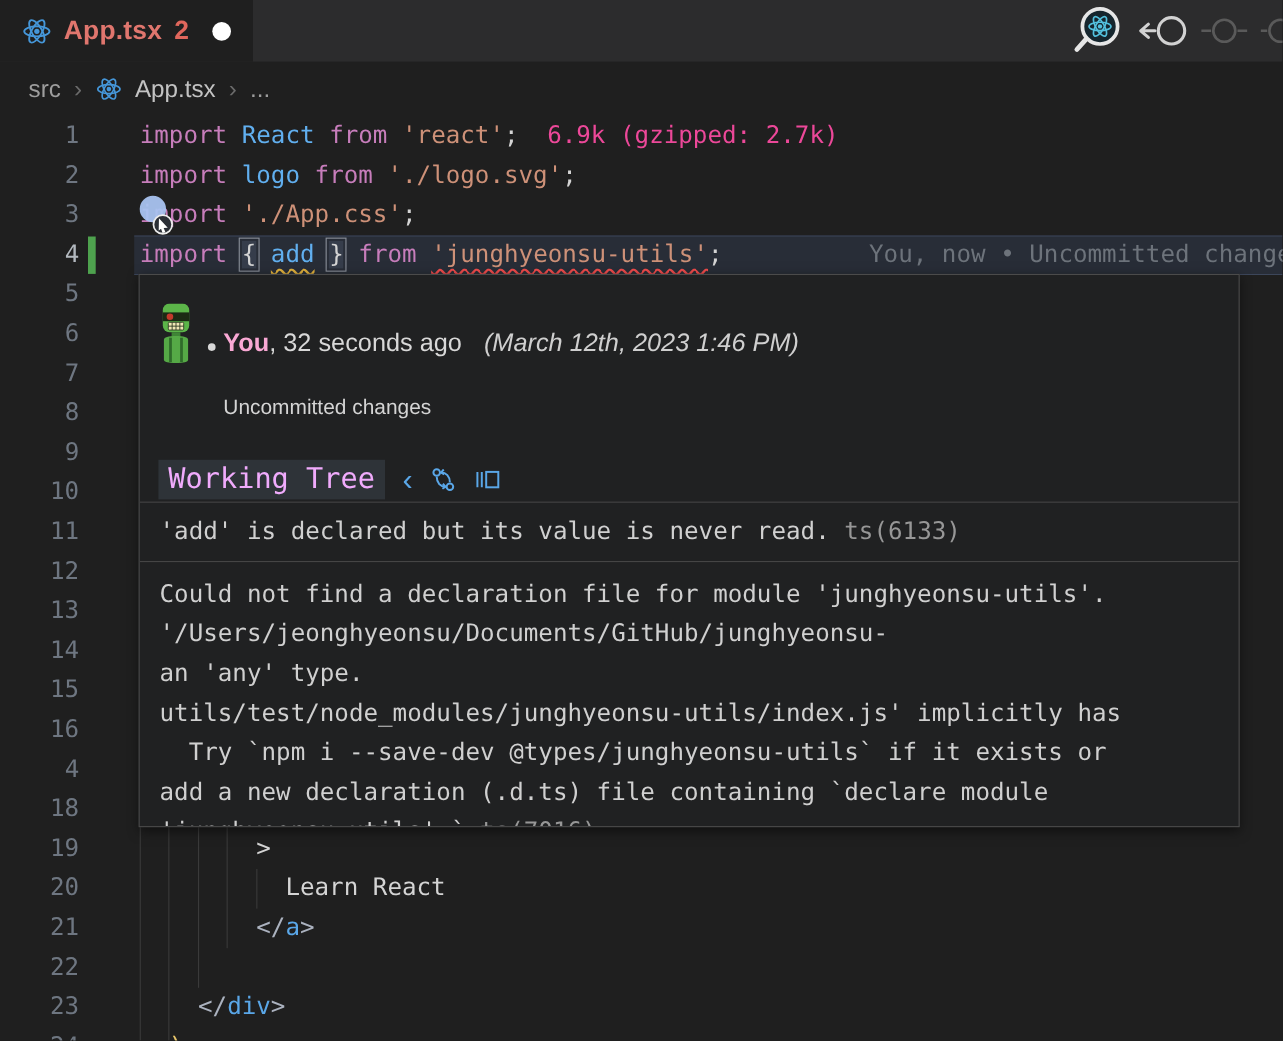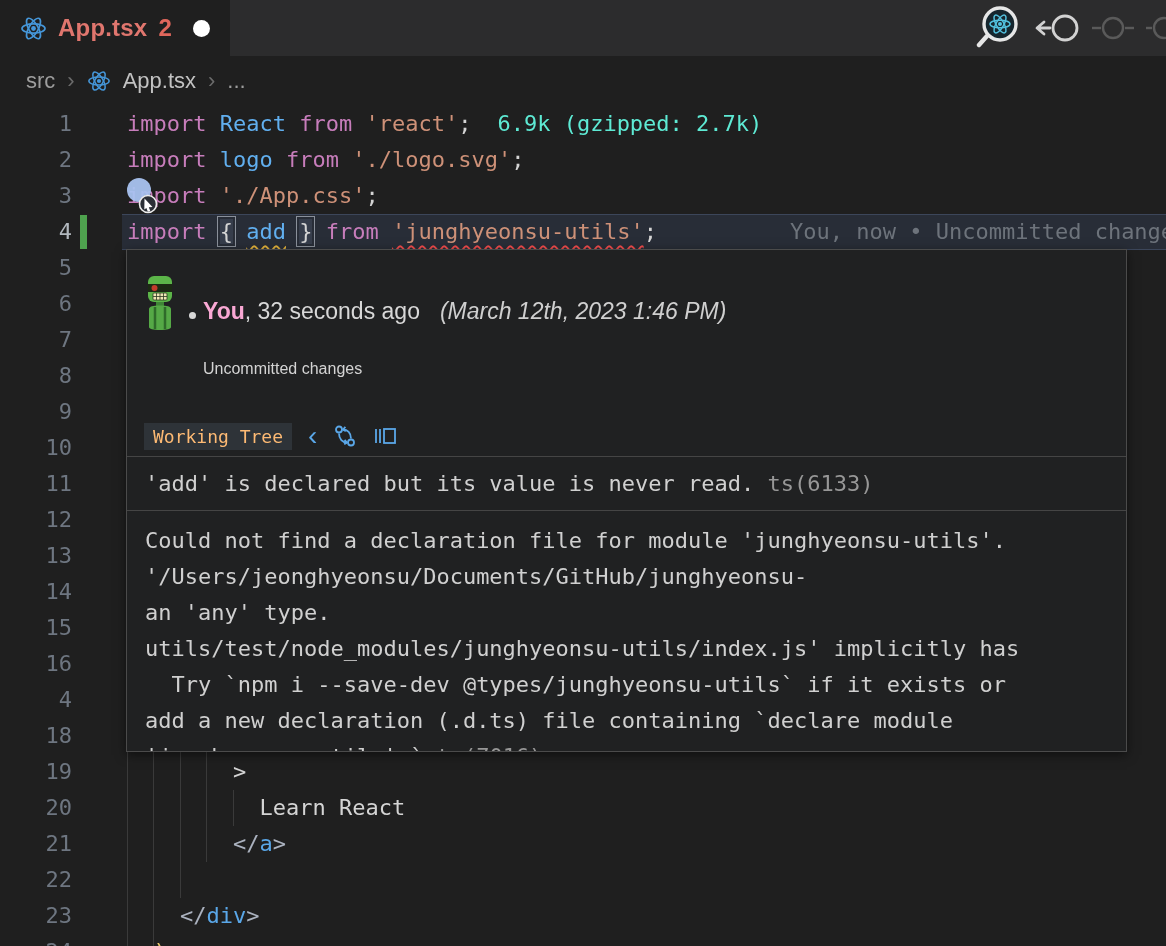--- a/index.html
+++ b/index.html
@@ -37,41 +37,41 @@
   .t-kw    { color:#c77dbb; }
   .t-id    { color:#61afef;margin-top:40px; }
   .t-str   { color:#ce9178; }
   .t-pl    { color:#d4d4d4; }
   .t-tp    { color:#abb2bf; }
   .t-tag   { color:#5aa7e8; }
   .t-paren { color:#e8c66a; }
   .t-warn  { color:#61afef; text-decoration:underline wavy #e2b23c 2px; text-underline-offset:6px; text-decoration-skip-ink:none; }
   .t-err   { color:#ce9178; text-decoration:underline wavy #f14c4c 2px; text-underline-offset:6px; text-decoration-skip-ink:none; }
   .t-box   { color:#d4d4d4; outline:1px solid #8a909a; outline-offset:2px; background:rgba(120,140,165,0.18); }
-  .cost    { color:#5eead4; margin-left:26px;text-align:right; }
+  .cost    { color:#ec4899; margin-left:26px;text-align:right; }
   .blame   { position:absolute; left:790px; top:0; height:36px; line-height:36px; white-space:pre;
              font-family:"DejaVu Sans Mono", monospace; font-size:22px; color:#6d737b; }
 
   .guide { position:absolute; width:1px; background:#3a3a3a; z-index:0; }
 
   
   .cursor { position:absolute; left:126px; top:176px; z-index:40; }
 
   
   .popup { position:absolute; left:126px; top:249px; width:1001px; height:503px; background:#202122;
            border:1px solid #4b4b4b; box-shadow:0 3px 10px rgba(0,0,0,0.5); overflow:hidden; z-index:30; }
   .pop-a { position:absolute; left:0; top:0; right:0; height:206px; }
   .avatar { position:absolute; left:18px; top:26px; }
   .bullet { position:absolute; left:62px; top:62px; width:7px; height:7px; border-radius:50%; background:#d8d8d8; }
   .blame-head { position:absolute; left:76px; top:48px; font-size:23px; color:#d8d8d8; white-space:pre; }
   .you  { color:#f9a8d4; font-weight:700; cursor:pointer; }
   .date { font-style:italic; color:#cfcfcf; margin-left:20px; }
-  .blame-msg { position:absolute; left:76px; top:110px; font-size:16px; color:#d4d4d4; }
+  .blame-msg { position:absolute; left:76px; top:110px; font-size:19px; color:#d4d4d4; }
   .ref-row { position:absolute; left:17px; top:168px; height:36px; display:flex; align-items:center; gap:16px; }
-  .chip { font-family:"DejaVu Sans Mono", monospace; font-size:18px; color:#fdba74;
+  .chip { font-family:"DejaVu Sans Mono", monospace; font-size:26px; color:#f0abfc;
           background:#2e3338; padding:3px 9px; cursor:pointer; }
   .chev { color:#5aa7e8; font-size:28px; line-height:22px; cursor:pointer; }
   .sep1, .sep2 { position:absolute; left:0; right:0; height:1px; background:#454545; }
   .sep1 { top:206px; } .sep2 { top:260px; }
   .pop-b { position:absolute; left:0; top:207px; right:0; height:53px; line-height:53px; padding-left:18px;
            font-family:"DejaVu Sans Mono", monospace; font-size:22px; color:#d0d0d0; white-space:pre; }
   .ts-code { color:#979797; }
   .pop-c { position:absolute; left:0; top:261px; right:0; bottom:0; padding:12px 18px 0;
            font-family:"DejaVu Sans Mono", monospace; font-size:22px; color:#d0d0d0; overflow:hidden; }
   .diagline { height:36px; line-height:36px; white-space:pre; }

